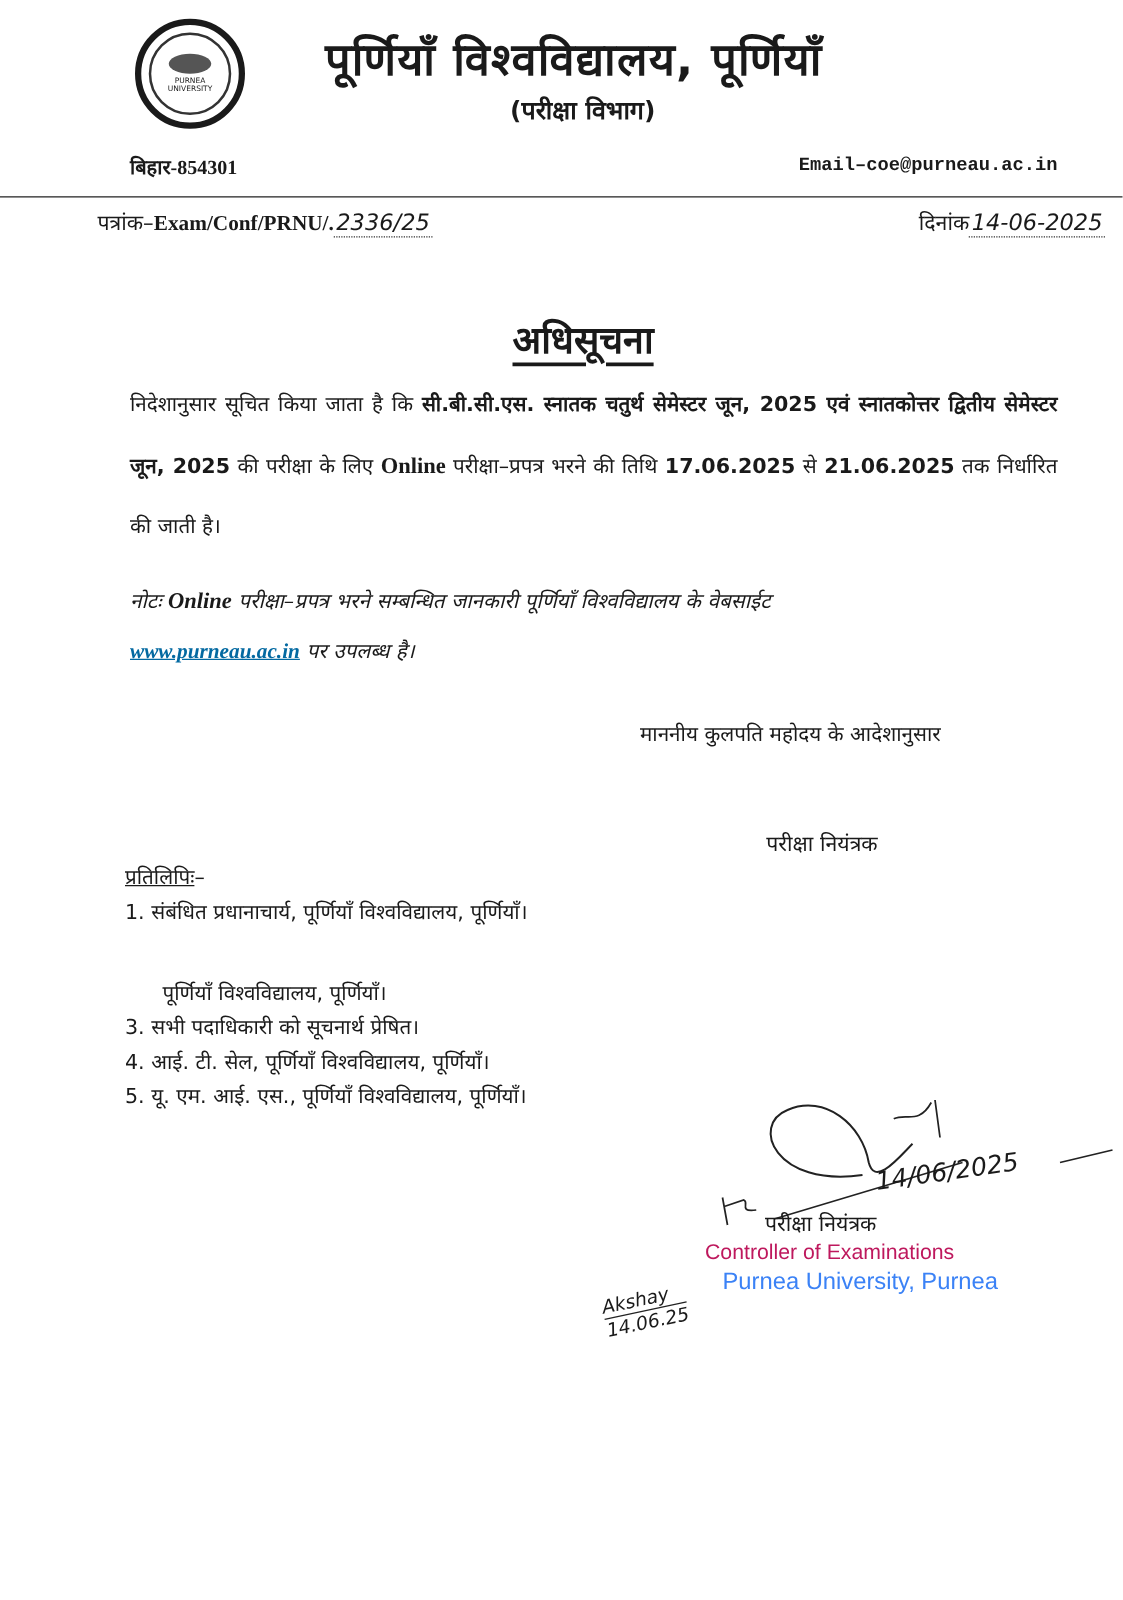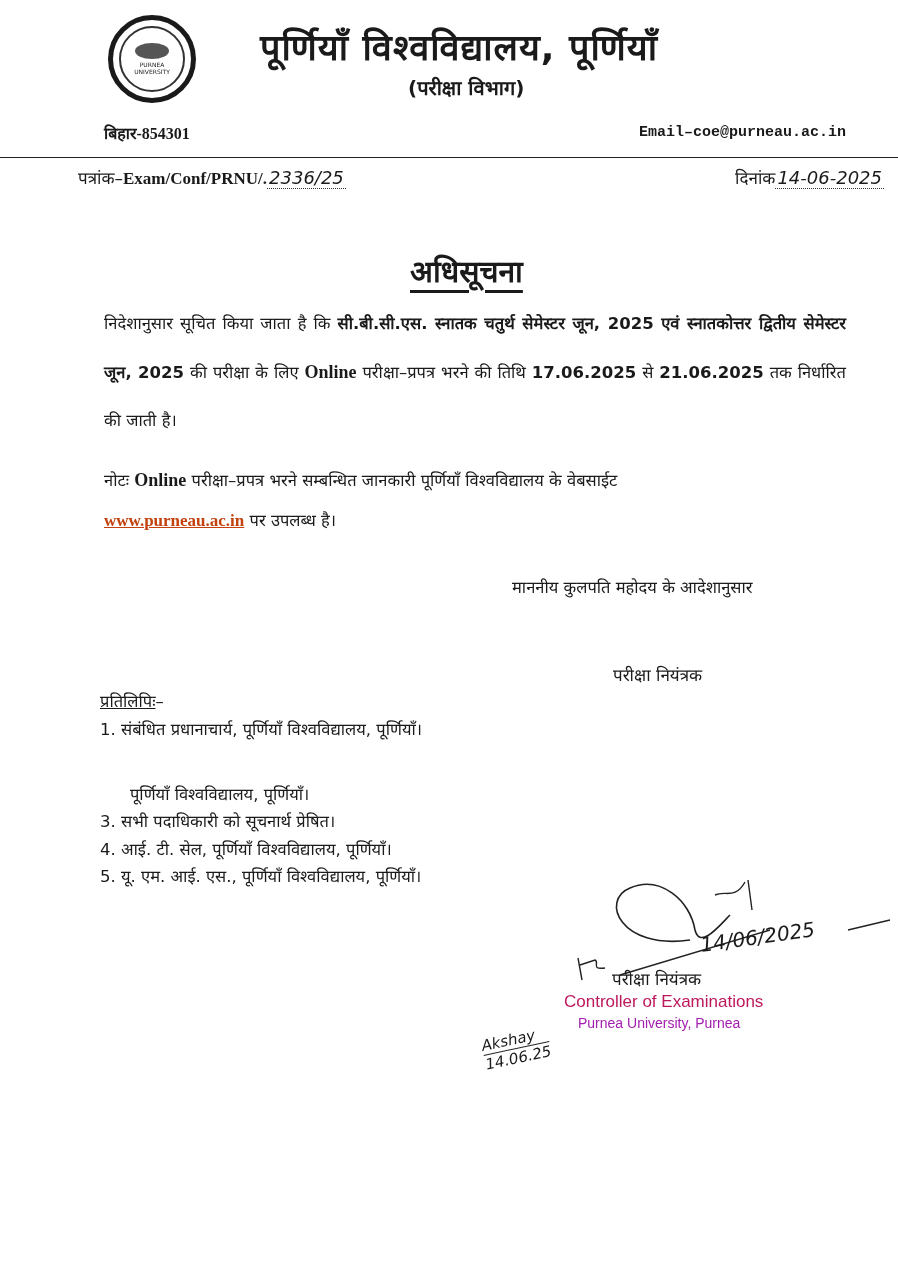--- a/index.html
+++ b/index.html
@@ -25,31 +25,31 @@
   .email { right: 52px; top: 124px; font-family: Liberation Mono, monospace; font-weight: bold; font-size: 15px; }
   .hrule { left: 0; top: 157px; width: 898px; height: 0; border-top: 1.5px solid #222; }
   .ref { left: 78px; top: 166px; font-size: 17px; white-space: nowrap; }
   .ref .serif { font-family: "Liberation Serif", serif; font-weight: bold; }
   .hand { font-family: "DejaVu Sans", sans-serif; font-style: italic; font-size: 18px; border-bottom: 1.5px dotted #333; padding: 0 2px; }
   .date { right: 14px; top: 166px; font-size: 17px; white-space: nowrap; }
   .heading { left: 410px; top: 250px; font-size: 30px; font-weight: bold; text-decoration: underline; text-underline-offset: 8px; }
   .para { left: 104px; top: 300px; width: 742px; font-size: 16.5px; line-height: 48px; text-align: justify; }
   .b { font-weight: bold; }
   .bs { font-family: "Liberation Serif", serif; font-weight: bold; font-size: 18px; }
-  .note { left: 104px; top: 460px; width: 742px; font-size: 16.5px; line-height: 40px; text-align: justify; }
-  .link { font-family: "Liberation Serif", serif; font-weight: bold; font-size: 17px; text-decoration: underline; color: #c2410c; }
+  .note { left: 104px; top: 460px; width: 742px; font-size: 16.5px; line-height: 40px; text-align: justify; font-style: italic; }
+  .link { font-family: "Liberation Serif", serif; font-weight: bold; font-size: 17px; text-decoration: underline; color: #0369a1; }
   .order { left: 512px; top: 575px; font-size: 16.5px; white-space: nowrap; }
   .controller { left: 613px; top: 663px; font-size: 17px; white-space: nowrap; }
   .copy-label { left: 100px; top: 689px; font-size: 16.5px; }
   .copy-label span.u { text-decoration: underline; }
   .copy-list { left: 100px; top: 716px; width: 770px; font-size: 16.5px; line-height: 27.5px; margin: 0; padding: 0; list-style: none; }
   .copy-list li .cont { padding-left: 30px; display: block; margin-top: 37px; }
   .sign-title { left: 612px; top: 967px; font-size: 17px; white-space: nowrap; }
   .stamp1 { left: 564px; top: 992px; font-family: "Liberation Sans", sans-serif; font-size: 17px; color: #be185d; white-space: nowrap; }
-  .stamp2 { left: 578px; top: 1015px; font-family: "Liberation Sans", sans-serif; font-size: 14px; color: #a21caf; white-space: nowrap; }
+  .stamp2 { left: 578px; top: 1015px; font-family: "Liberation Sans", sans-serif; font-size: 19px; color: #3b82f6; white-space: nowrap; }
   .sig-date { left: 700px; top: 925px; font-style: italic; font-size: 20px; transform: rotate(-8deg); white-space: nowrap; }
   .initial-date { left: 483px; top: 1030px; font-style: italic; font-size: 15px; transform: rotate(-12deg); white-space: nowrap; }
 </style>
 </head>
 <body>
 
 <div class="abs logo">
   <div class="logo-inner">
     <div class="logo-emblem"></div>
     <span>PURNEA UNIVERSITY</span>

